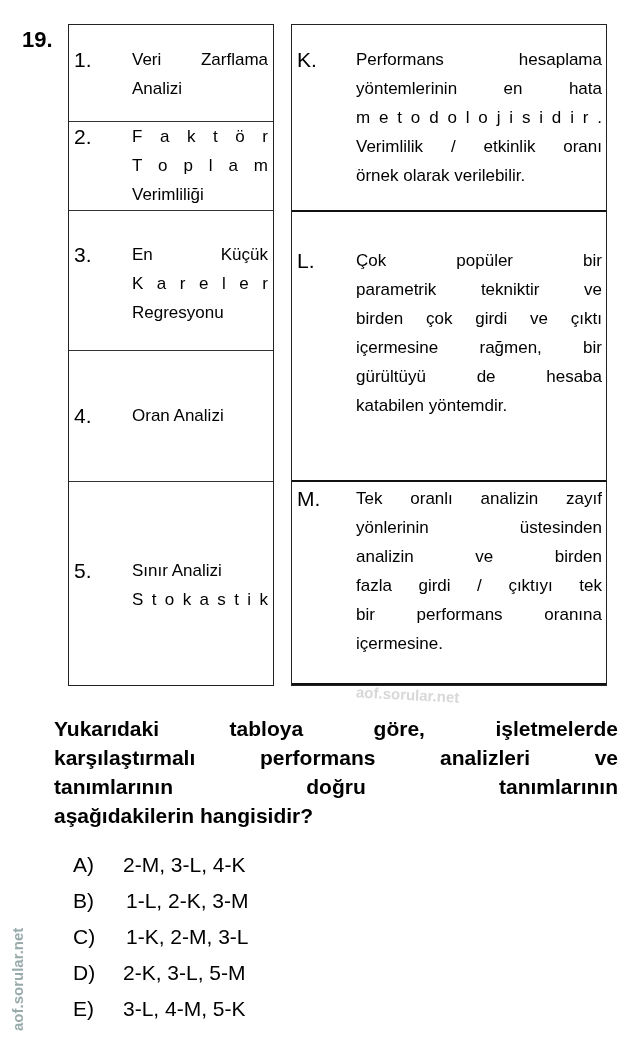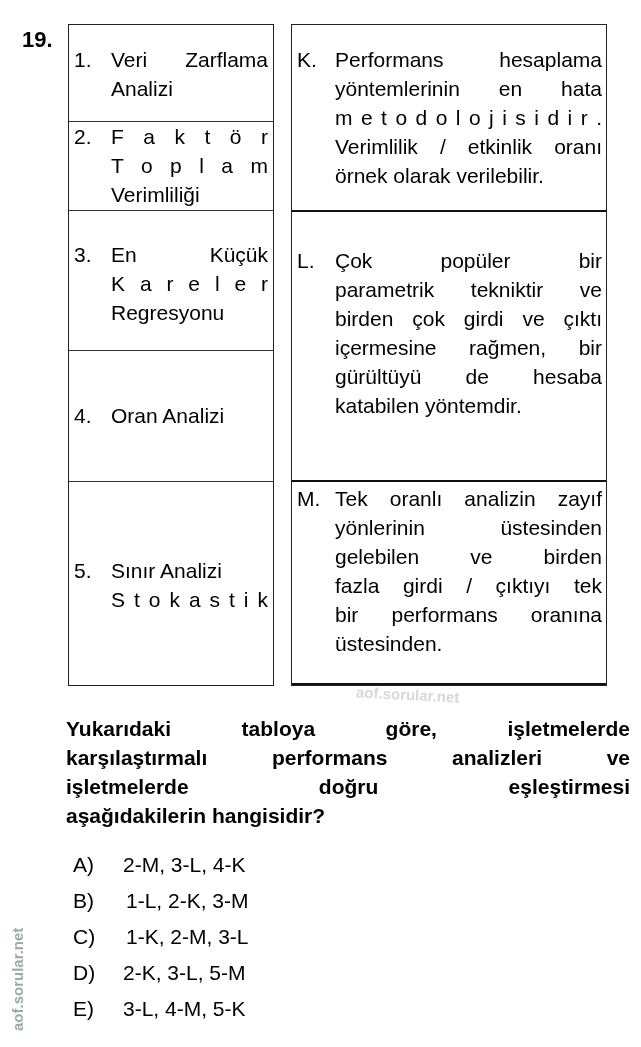--- a/index.html
+++ b/index.html
@@ -6,29 +6,29 @@
   body { width:641px; height:1047px; position:relative; overflow:hidden;
          font-family:"Liberation Sans", sans-serif; color:#000; }
   .qnum { position:absolute; left:22px; top:27px; font-size:22px; font-weight:bold; }
   .col { position:absolute; top:24px; border:1.5px solid #222; box-sizing:border-box; }
   .col-left { left:68px; width:206px; height:662px; }
   .col-right { left:291px; width:316px; height:662px; }
   .cell { position:absolute; left:0; right:0; box-sizing:border-box; border-bottom:1.5px solid #333; }
   .cell:last-child { border-bottom:none; }
   .col-right .cell { border-bottom:2px solid #111; }
   .cell .lbl { position:absolute; left:5px; font-size:21px; line-height:29px; }
-  .cell .txt { position:absolute; font-size:21px; line-height:29px; text-align:justify; }
+  .cell .txt { position:absolute; font-size:17px; line-height:29px; text-align:justify;margin-left:21px; }
   .col-left .cell .txt { left:42px; right:5px; }
   .col-right .cell .txt { left:43px; right:4px; }
   .watermark-mid { position:absolute; left:356px; top:686px; font-size:15px; font-weight:bold;
                    color:#d8d8d8; transform:rotate(3deg); }
   .watermark-side { position:absolute; left:-30px; top:975px; font-size:15px; font-weight:bold;
                     color:#9aa; transform:rotate(-90deg); transform-origin:center; width:95px; }
   .question { position:absolute; left:54px; top:714px; width:564px; font-size:21px; line-height:29px;
-              font-weight:bold; text-align:justify;margin-left:12px; }
+              font-weight:bold; text-align:justify; }
   .question .last { text-align:left; }
   .choices { position:absolute; left:73px; top:853px; }
   .choice { height:36px; font-size:21px; display:flex; }
   .choice .letter { width:50px; }
   .choice .ans { }
 </style>
 </head>
 <body>
 
 <div class="qnum">19.</div>
@@ -90,34 +90,34 @@
       <div style="text-align-last:justify">içermesine rağmen, bir</div>
       <div style="text-align-last:justify">gürültüyü de hesaba</div>
       <div>katabilen yöntemdir.</div>
     </div>
   </div>
   <div class="cell" style="top:457px;height:203px">
     <span class="lbl" style="top:2px">M.</span>
     <div class="txt" style="top:2px">
       <div style="text-align-last:justify">Tek oranlı analizin zayıf</div>
       <div style="text-align-last:justify">yönlerinin üstesinden</div>
-      <div style="text-align-last:justify">gelebilen ve birden</div>
+      <div style="text-align-last:justify">analizin ve birden</div>
       <div style="text-align-last:justify">fazla girdi / çıktıyı tek</div>
       <div style="text-align-last:justify">bir performans oranına</div>
-      <div>üstesinden.</div>
+      <div>içermesine.</div>
     </div>
   </div>
 </div>
 
 <div class="watermark-mid">aof.sorular.net</div>
 
 <div class="question">
   <div style="text-align-last:justify">Yukarıdaki tabloya göre, işletmelerde</div>
   <div style="text-align-last:justify">karşılaştırmalı performans analizleri ve</div>
-  <div style="text-align-last:justify">işletmelerde doğru eşleştirmesi</div>
+  <div style="text-align-last:justify">tanımlarının doğru tanımlarının</div>
   <div class="last">aşağıdakilerin hangisidir?</div>
 </div>
 
 <div class="choices">
   <div class="choice">
     <span class="letter">A)</span>
     <span class="ans">2-M, 3-L, 4-K</span>
   </div>
   <div class="choice">
     <span class="letter">B)</span>

